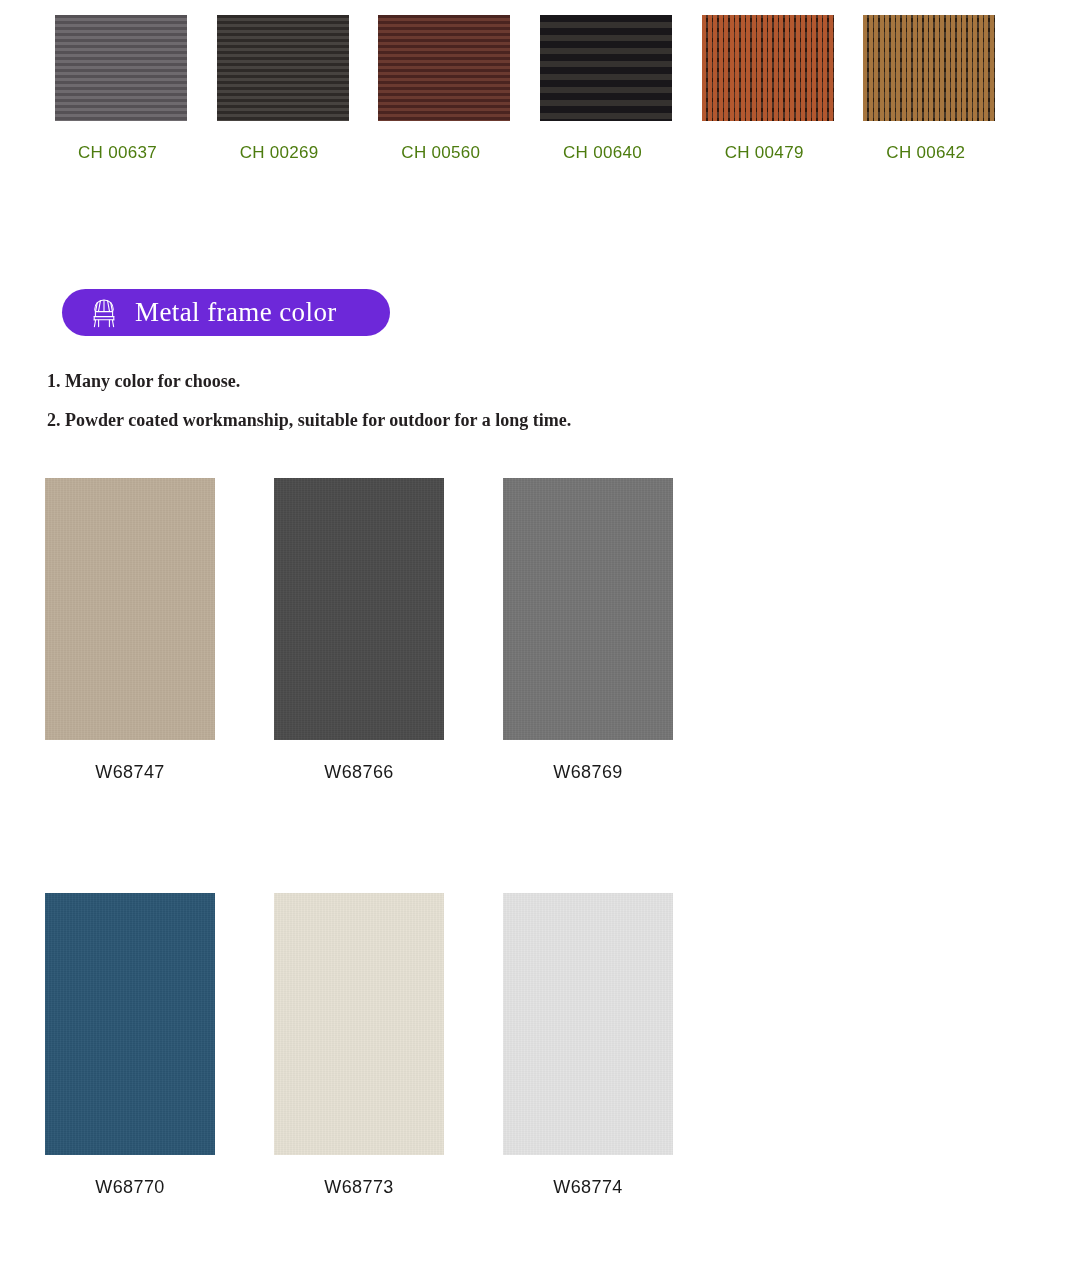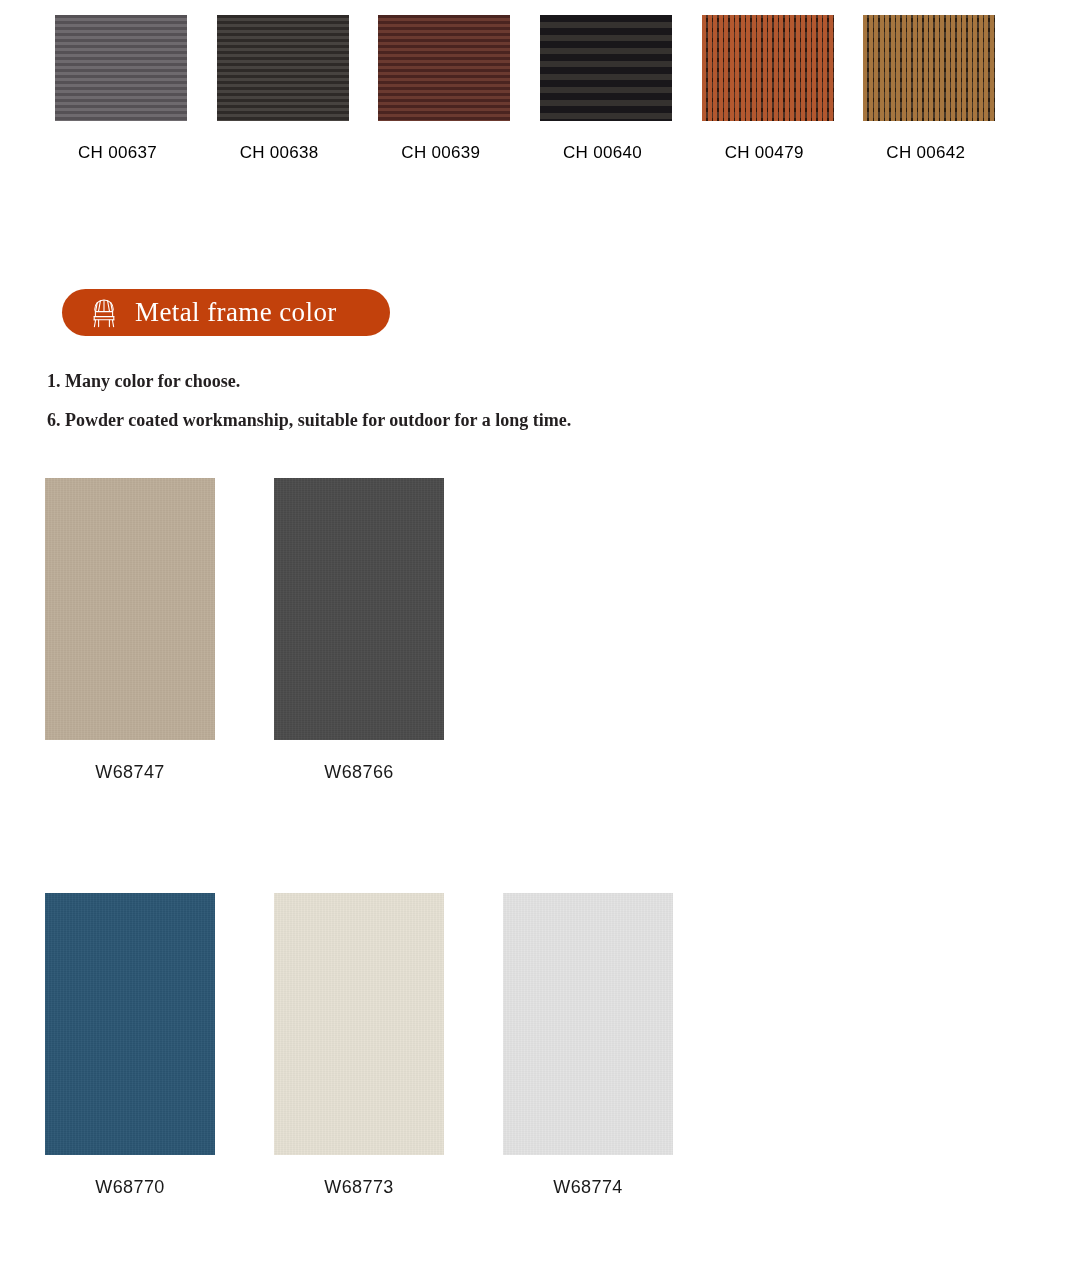--- a/index.html
+++ b/index.html
@@ -32,21 +32,21 @@
   .rattan-swatch {
     width: 132px;
     height: 106px;
     position: relative;
     overflow: hidden;
     align-self: flex-start;
   }
   .rattan-label {
     margin-top: 22px;
     font-size: 17px;
-    color: #000000;
+    color: #4d7c0f;
     letter-spacing: 0.3px;
     font-family: "Liberation Sans", sans-serif;
     align-self: flex-start;
     margin-left: 23px;
     text-align: center;
   }
 
   
   .banner {
     position: absolute;
@@ -132,41 +132,41 @@
 </head>
 <body>
 
 <div class="rattan-row" id="rattan-row">
     <div class="rattan-cell">
       <div class="rattan-swatch" style="background-color: rgb(85, 81, 85); background-image: repeating-linear-gradient(0deg, rgb(110, 106, 110) 0px, rgb(110, 106, 110) 3px, rgb(85, 81, 85) 3px, rgb(85, 81, 85) 6px), repeating-linear-gradient(90deg, rgba(255, 255, 255, 0.13) 0px, rgba(255, 255, 255, 0.13) 3px, rgba(0, 0, 0, 0.38) 3px, rgba(0, 0, 0, 0.38) 5px), repeating-linear-gradient(0deg, rgba(0, 0, 0, 0.22) 0px, rgba(0, 0, 0, 0.22) 1px, transparent 1px, transparent 6px); background-size: 100% 6px, 8px 100%, 100% 6px;"></div>
       <div class="rattan-label">CH 00637</div>
     </div>
     <div class="rattan-cell">
       <div class="rattan-swatch" style="background-color: rgb(46, 42, 40); background-image: repeating-linear-gradient(0deg, rgb(71, 67, 64) 0px, rgb(71, 67, 64) 3px, rgb(46, 42, 40) 3px, rgb(46, 42, 40) 6px), repeating-linear-gradient(90deg, rgba(255, 255, 255, 0.13) 0px, rgba(255, 255, 255, 0.13) 3px, rgba(0, 0, 0, 0.38) 3px, rgba(0, 0, 0, 0.38) 5px), repeating-linear-gradient(0deg, rgba(0, 0, 0, 0.22) 0px, rgba(0, 0, 0, 0.22) 1px, transparent 1px, transparent 6px); background-size: 100% 6px, 8px 100%, 100% 6px;"></div>
-      <div class="rattan-label">CH 00638</div>
+      <div class="rattan-label">CH 00269</div>
     </div>
     <div class="rattan-cell">
       <div class="rattan-swatch" style="background-color: rgb(74, 36, 32); background-image: repeating-linear-gradient(0deg, rgb(107, 58, 48) 0px, rgb(107, 58, 48) 3px, rgb(74, 36, 32) 3px, rgb(74, 36, 32) 6px), repeating-linear-gradient(90deg, rgba(255, 255, 255, 0.13) 0px, rgba(255, 255, 255, 0.13) 3px, rgba(0, 0, 0, 0.38) 3px, rgba(0, 0, 0, 0.38) 5px), repeating-linear-gradient(0deg, rgba(0, 0, 0, 0.22) 0px, rgba(0, 0, 0, 0.22) 1px, transparent 1px, transparent 6px); background-size: 100% 6px, 8px 100%, 100% 6px;"></div>
-      <div class="rattan-label">CH 00639</div>
+      <div class="rattan-label">CH 00560</div>
     </div>
     <div class="rattan-cell">
       <div class="rattan-swatch" style="background-color: rgb(25, 23, 26); background-image: repeating-linear-gradient(0deg, rgb(53, 50, 47) 0px, rgb(53, 50, 47) 6px, rgb(25, 23, 26) 6px, rgb(25, 23, 26) 13px), repeating-linear-gradient(90deg, rgba(255, 255, 255, 0.1) 0px, rgba(255, 255, 255, 0.1) 7px, rgba(0, 0, 0, 0.45) 7px, rgba(0, 0, 0, 0.45) 9px); background-size: 100% 13px, 16px 100%;"></div>
       <div class="rattan-label">CH 00640</div>
     </div>
     <div class="rattan-cell">
       <div class="rattan-swatch" style="background-color: rgb(122, 59, 32); background-image: repeating-linear-gradient(90deg, rgb(180, 88, 47) 0px, rgb(180, 88, 47) 4px, rgba(0, 0, 0, 0.45) 4px, rgba(0, 0, 0, 0.45) 6px), repeating-linear-gradient(0deg, rgba(255, 255, 255, 0.16) 0px, rgba(255, 255, 255, 0.16) 3px, rgba(0, 0, 0, 0.3) 3px, rgba(0, 0, 0, 0.3) 7px), repeating-linear-gradient(90deg, rgba(0, 0, 0, 0.28) 0px, rgba(0, 0, 0, 0.28) 1px, transparent 1px, transparent 11px); background-size: 11px 10px, 11px 10px, 11px 10px;"></div>
       <div class="rattan-label">CH 00479</div>
     </div>
     <div class="rattan-cell">
       <div class="rattan-swatch" style="background-color: rgb(109, 74, 40); background-image: repeating-linear-gradient(90deg, rgb(166, 118, 63) 0px, rgb(166, 118, 63) 4px, rgba(0, 0, 0, 0.45) 4px, rgba(0, 0, 0, 0.45) 6px), repeating-linear-gradient(0deg, rgba(255, 255, 255, 0.16) 0px, rgba(255, 255, 255, 0.16) 3px, rgba(0, 0, 0, 0.3) 3px, rgba(0, 0, 0, 0.3) 7px), repeating-linear-gradient(90deg, rgba(0, 0, 0, 0.28) 0px, rgba(0, 0, 0, 0.28) 1px, transparent 1px, transparent 11px); background-size: 11px 10px, 11px 10px, 11px 10px;"></div>
       <div class="rattan-label">CH 00642</div>
     </div>
   </div>
 
-<div class="banner" id="banner" style="background: #c2410c;">
+<div class="banner" id="banner" style="background: #6d28d9;">
   <svg class="banner-icon" viewBox="0 0 30 32" fill="none" stroke="#ffffff" stroke-width="1.1" stroke-linecap="round" stroke-linejoin="round">
     <path d="M15 3 C9.5 3 5.8 7.2 5.8 12.2 C5.8 13.4 6.2 14.2 6.9 14.6 L23.1 14.6 C23.8 14.2 24.2 13.4 24.2 12.2 C24.2 7.2 20.5 3 15 3 Z"></path>
     <path d="M15 3.4 L15 14.4"></path>
     <path d="M11.4 3.9 L9.5 14.4"></path>
     <path d="M18.6 3.9 L20.5 14.4"></path>
     <path d="M8.3 5.6 L6.6 14.4"></path>
     <path d="M21.7 5.6 L23.4 14.4"></path>
     <path d="M6.4 14.6 L6.4 19.4"></path>
     <path d="M23.6 14.6 L23.6 19.4"></path>
     <path d="M5.2 19.6 L24.8 19.6"></path>
@@ -176,37 +176,43 @@
     <path d="M6.6 23 L5.4 29.6"></path>
     <path d="M23.4 23 L24.6 29.6"></path>
     <path d="M9.6 23 L9.6 29.6"></path>
     <path d="M20.4 23 L20.4 29.6"></path>
   </svg>
   <div class="banner-text">Metal frame color</div>
 </div>
 
 <div class="bullets" id="bullets">
     <div class="bullet-line">1. Many color for choose.</div>
-    <div class="bullet-line">6. Powder coated workmanship, suitable for outdoor for a long time.</div>
+    <div class="bullet-line">2. Powder coated workmanship, suitable for outdoor for a long time.</div>
   </div>
 
 <div class="metal-grid" id="metal-grid">
     <div class="metal-row">
       <div class="metal-cell">
         <div class="metal-swatch" style="background: rgb(189, 174, 153);">
           <div class="grain" style="background-image: repeating-linear-gradient(90deg, rgba(255, 255, 255, 0.05) 0px, rgba(255, 255, 255, 0.05) 1px, rgba(0, 0, 0, 0.04) 1px, rgba(0, 0, 0, 0.04) 3px), repeating-linear-gradient(0deg, rgba(255, 255, 255, 0.04) 0px, rgba(255, 255, 255, 0.04) 1px, rgba(0, 0, 0, 0.03) 1px, rgba(0, 0, 0, 0.03) 2px);"></div>
         </div>
         <div class="metal-label">W68747</div>
       </div>
       <div class="metal-cell">
         <div class="metal-swatch" style="background: rgb(75, 75, 75);">
           <div class="grain" style="background-image: repeating-linear-gradient(90deg, rgba(255, 255, 255, 0.05) 0px, rgba(255, 255, 255, 0.05) 1px, rgba(0, 0, 0, 0.04) 1px, rgba(0, 0, 0, 0.04) 3px), repeating-linear-gradient(0deg, rgba(255, 255, 255, 0.04) 0px, rgba(255, 255, 255, 0.04) 1px, rgba(0, 0, 0, 0.03) 1px, rgba(0, 0, 0, 0.03) 2px);"></div>
         </div>
         <div class="metal-label">W68766</div>
       </div>
+      <div class="metal-cell">
+        <div class="metal-swatch" style="background: rgb(117, 117, 117);">
+          <div class="grain" style="background-image: repeating-linear-gradient(90deg, rgba(255, 255, 255, 0.05) 0px, rgba(255, 255, 255, 0.05) 1px, rgba(0, 0, 0, 0.04) 1px, rgba(0, 0, 0, 0.04) 3px), repeating-linear-gradient(0deg, rgba(255, 255, 255, 0.04) 0px, rgba(255, 255, 255, 0.04) 1px, rgba(0, 0, 0, 0.03) 1px, rgba(0, 0, 0, 0.03) 2px);"></div>
+        </div>
+        <div class="metal-label">W68769</div>
+      </div>
     </div>
     <div class="metal-row">
       <div class="metal-cell">
         <div class="metal-swatch" style="background: rgb(43, 86, 115);">
           <div class="grain" style="background-image: repeating-linear-gradient(90deg, rgba(255, 255, 255, 0.05) 0px, rgba(255, 255, 255, 0.05) 1px, rgba(0, 0, 0, 0.04) 1px, rgba(0, 0, 0, 0.04) 3px), repeating-linear-gradient(0deg, rgba(255, 255, 255, 0.04) 0px, rgba(255, 255, 255, 0.04) 1px, rgba(0, 0, 0, 0.03) 1px, rgba(0, 0, 0, 0.03) 2px);"></div>
         </div>
         <div class="metal-label">W68770</div>
       </div>
       <div class="metal-cell">
         <div class="metal-swatch" style="background: rgb(230, 225, 212);">

